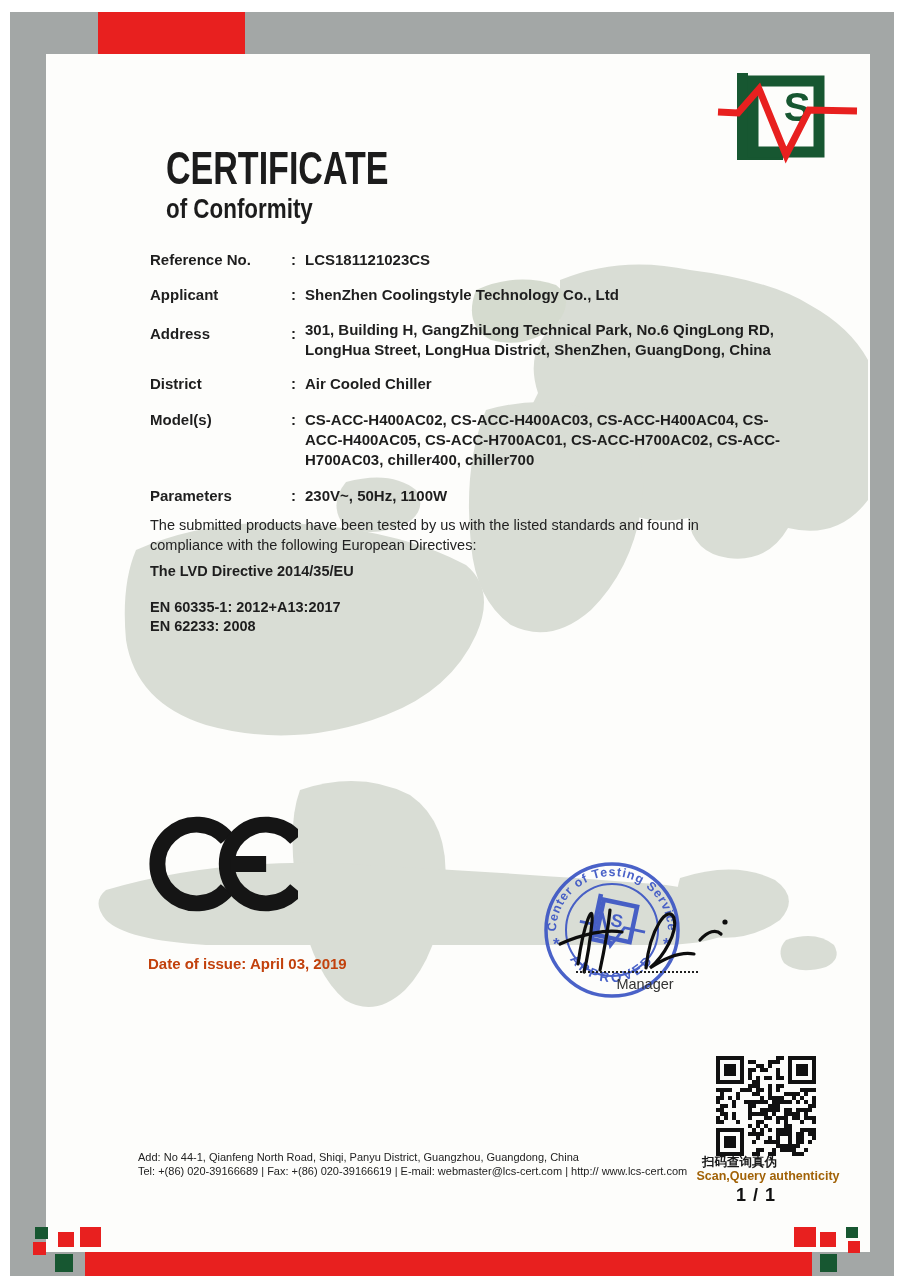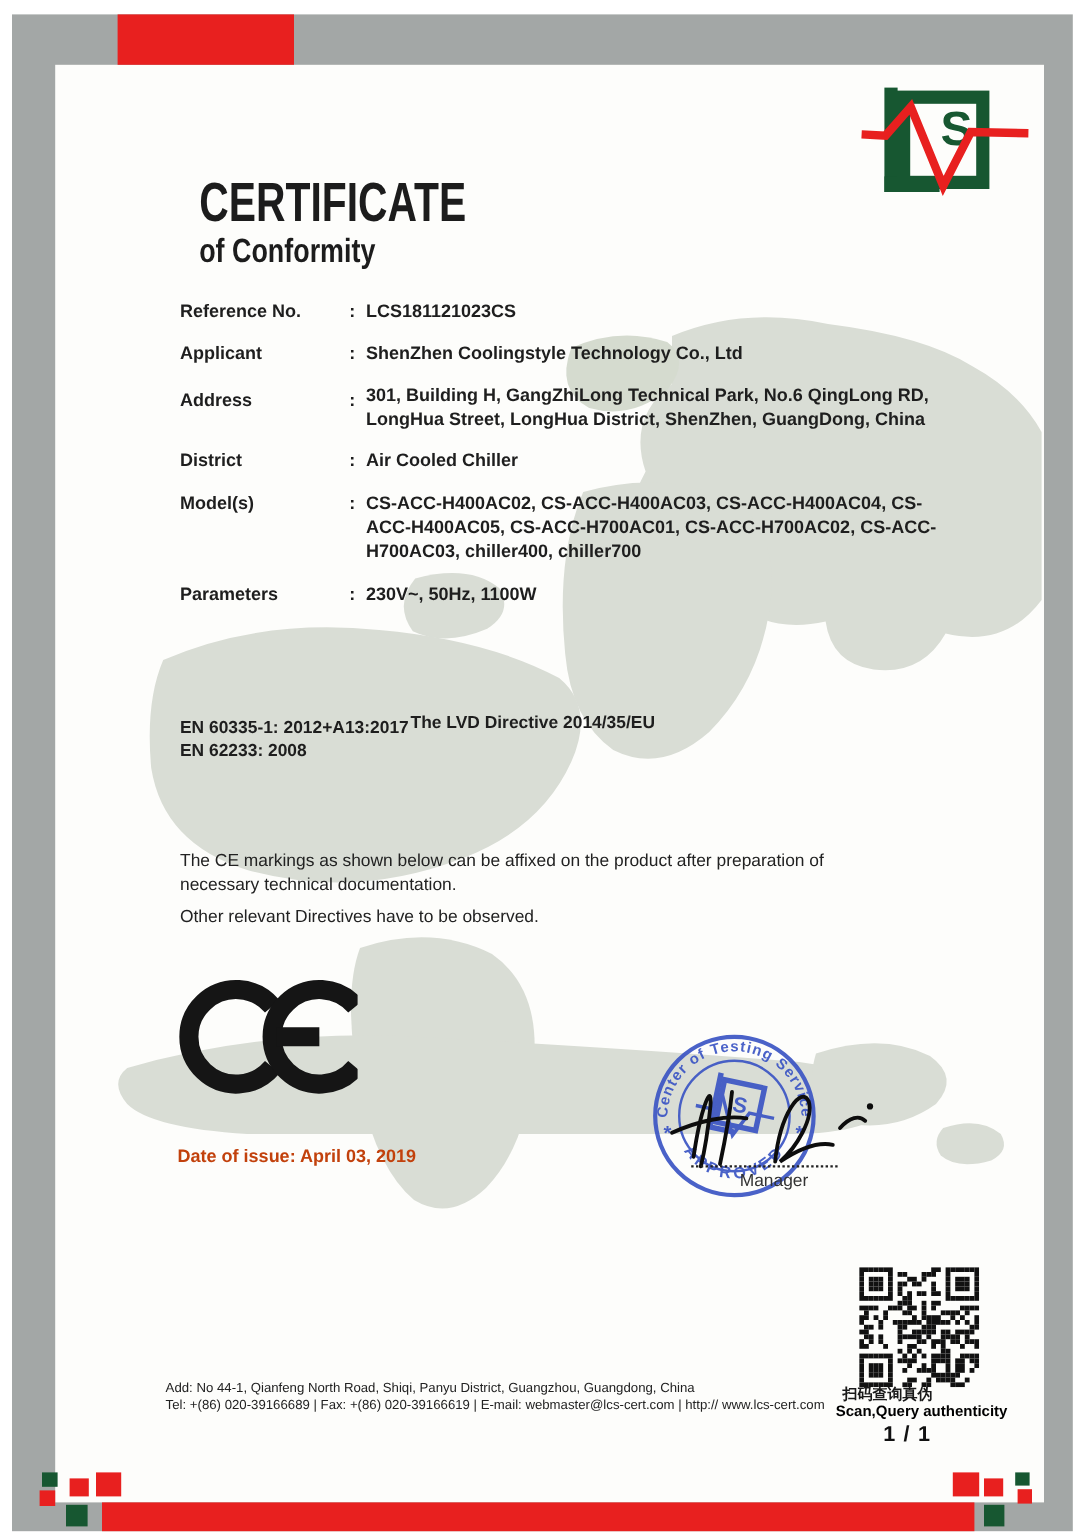--- a/index.html
+++ b/index.html
@@ -26,21 +26,21 @@
   .para{position:absolute;left:150px;width:588px;font-size:14.5px;line-height:19.5px;color:#222;}
   .para.bold{font-weight:bold;color:#1e1e1e;}
 
   .date-line{position:absolute;left:148px;top:955px;font-size:15px;font-weight:bold;color:#c2410c;}
 
   .manager{position:absolute;left:598px;top:976px;width:94px;text-align:center;font-size:14.5px;color:#333;}
   .sig-line{position:absolute;left:576px;top:971px;width:122px;border-bottom:2px dotted #222;}
 
   .qr-wrap{position:absolute;left:716px;top:1056px;width:102px;height:100px;}
   .qr-caption-cn{position:absolute;left:702px;top:1154px;width:130px;text-align:left;font-size:12.5px;font-weight:bold;color:#1a1a1a;}
-  .qr-caption-en{position:absolute;left:688px;top:1169px;width:160px;text-align:center;font-size:12.5px;font-weight:bold;color:#000000;}
+  .qr-caption-en{position:absolute;left:688px;top:1169px;width:160px;text-align:center;font-size:12.5px;font-weight:bold;color:#a16207;}
   .page-num{position:absolute;left:726px;top:1185px;width:60px;text-align:center;font-size:18px;font-weight:bold;letter-spacing:1px;color:#111;}
 
   .footer{position:absolute;left:138px;top:1151px;width:560px;font-size:11px;line-height:13.5px;color:#222;}
 </style>
 </head>
 <body>
 
 <div class="canvas">
 
   <div class="frame"></div>
@@ -110,25 +110,24 @@
     <span class="lbl">Model(s)</span>
     <span class="sep">:</span>
     <span class="val">CS-ACC-H400AC02, CS-ACC-H400AC03, CS-ACC-H400AC04, CS-ACC-H400AC05, CS-ACC-H700AC01, CS-ACC-H700AC02, CS-ACC-H700AC03, chiller400, chiller700</span>
   </div>
   <div class="field-row" style="top:486px;">
     <span class="lbl">Parameters</span>
     <span class="sep">:</span>
     <span class="val">230V~, 50Hz, 1100W</span>
   </div>
 
-  <div class="para bold" style="top:594px;text-align:center;">The LVD Directive 2014/35/EU</div>
+  <div class="para" style="top:516px;">The submitted products have been tested by us with the listed standards and found in compliance with the following European Directives:</div>
+  <div class="para bold" style="top:562px;">The LVD Directive 2014/35/EU</div>
   <div class="para bold" style="top:598px;line-height:18.5px;">EN 60335-1: 2012+A13:2017</div>
   <div class="para bold" style="top:617px;line-height:18.5px;">EN 62233: 2008</div>
-  <div class="para" style="top:709px;">The CE markings as shown below can be affixed on the product after preparation of necessary technical documentation.</div>
-  <div class="para" style="top:755px;">Other relevant Directives have to be observed.</div>
 
   <svg class="abs" style="left:148px;top:813px;" width="150" height="102" viewBox="0 0 160 104">
     <path d="M 84.2 25 A 42 42 0 1 0 84.2 79" fill="none" stroke="#151515" stroke-width="17"></path>
     <path d="M 158.2 25 A 42 42 0 1 0 158.2 79" fill="none" stroke="#151515" stroke-width="17"></path>
     <line x1="88" y1="52" x2="126" y2="52" stroke="#151515" stroke-width="17"></line>
   </svg>
 
   <div class="date-line">Date of issue: April 03, 2019</div>
 
   <svg class="abs" style="left:540px;top:858px;" width="145" height="145" viewBox="0 0 145 145" opacity="0.92">

